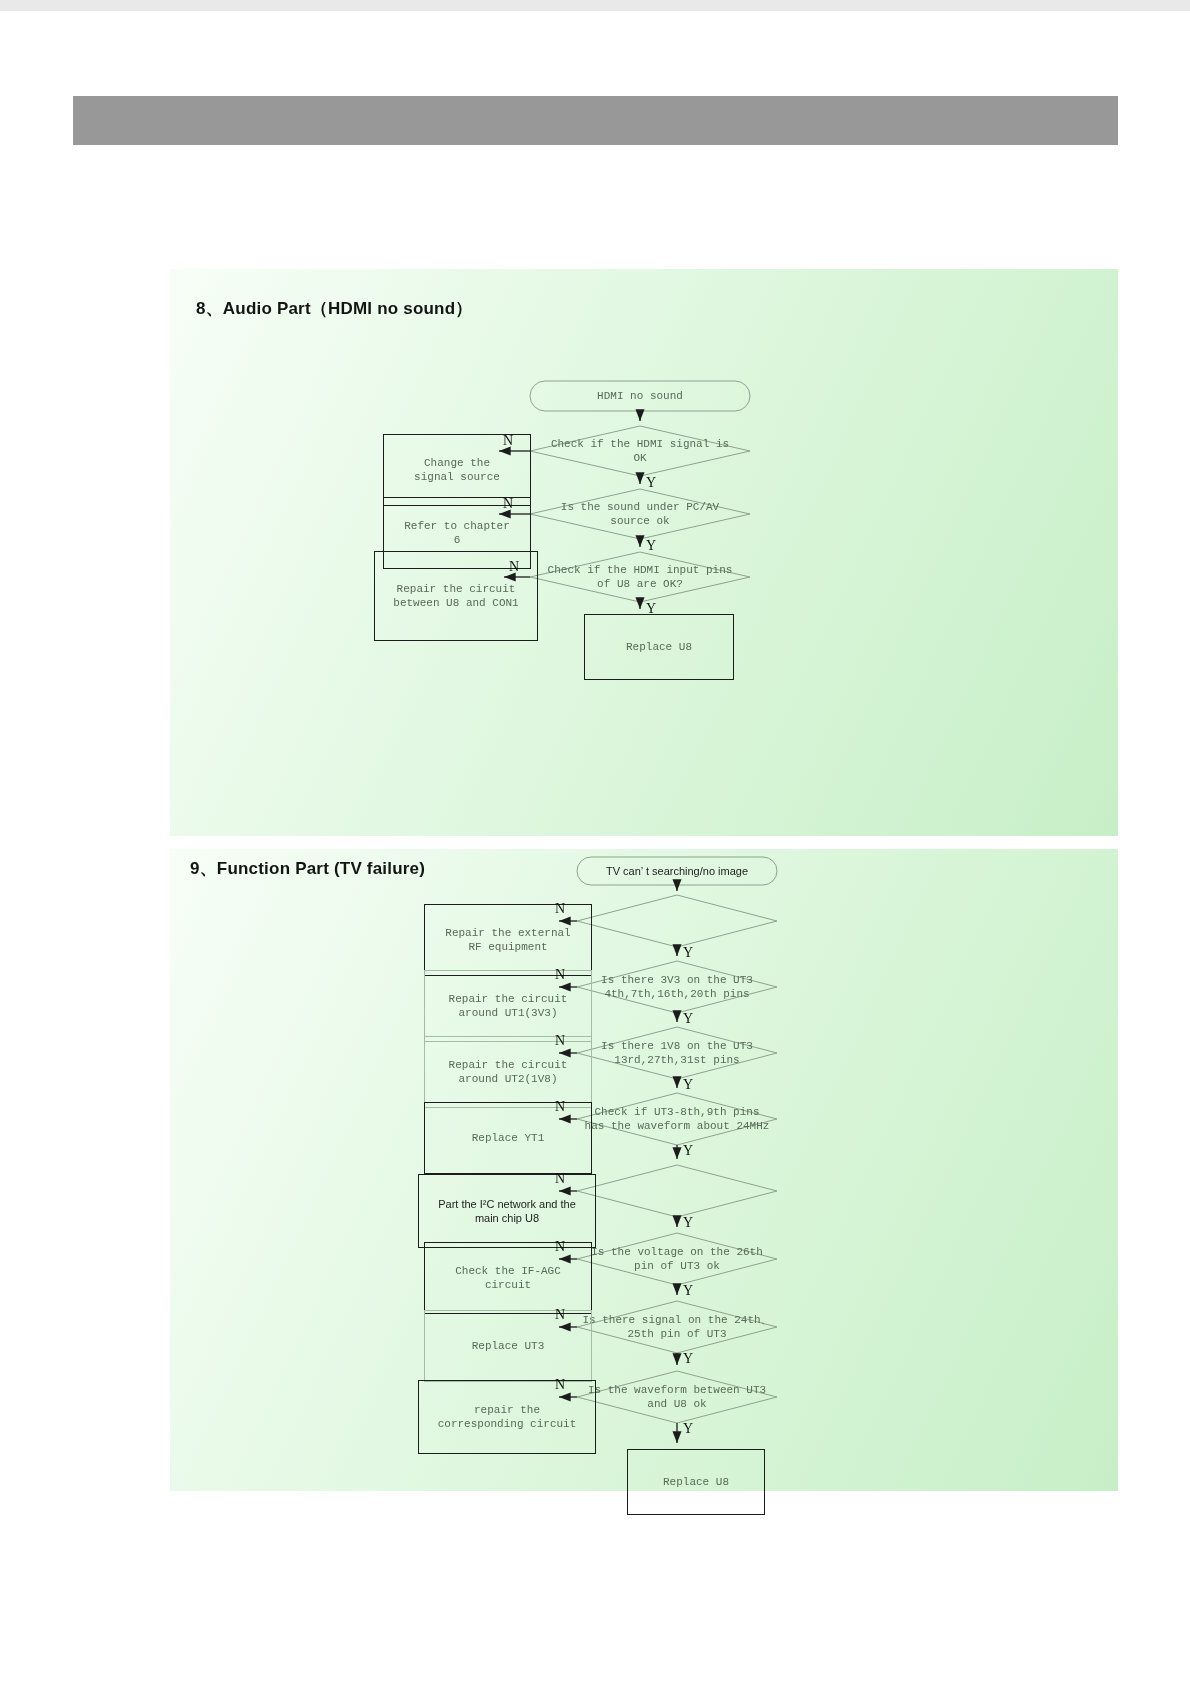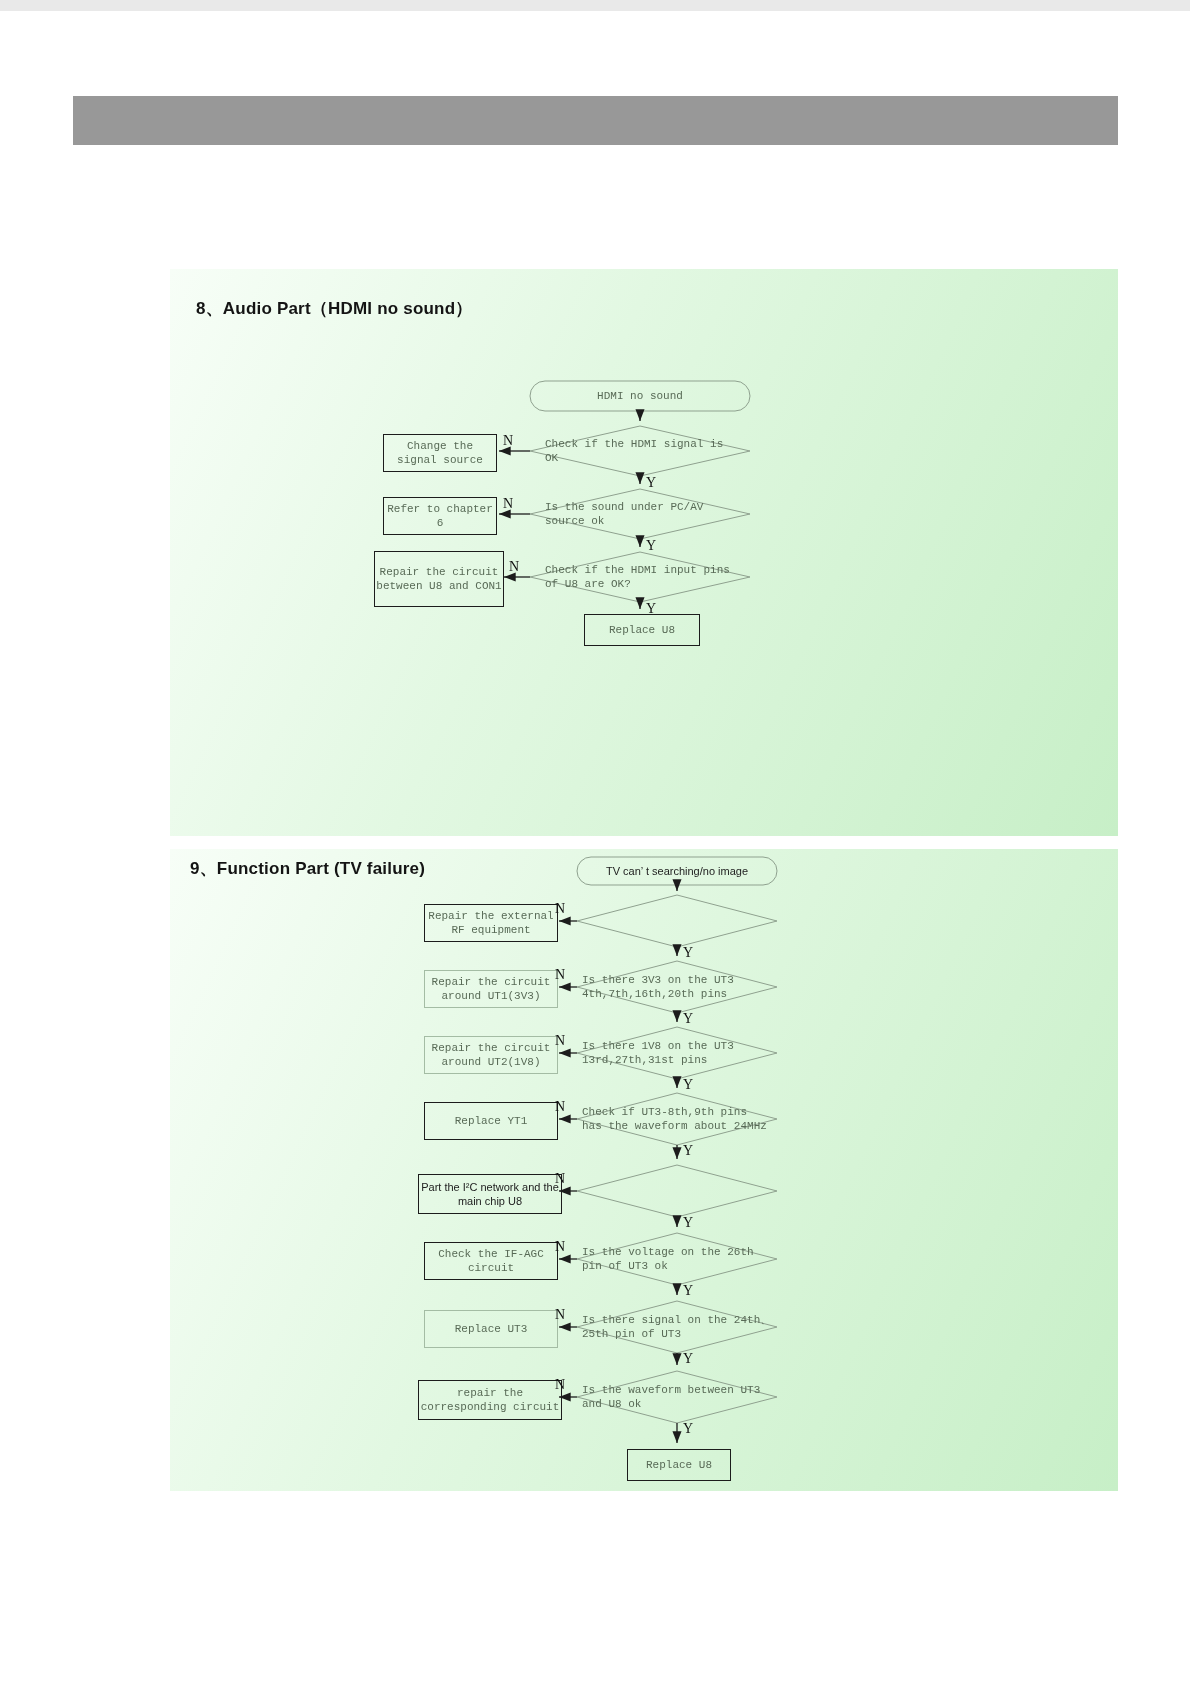--- a/index.html
+++ b/index.html
@@ -3,24 +3,24 @@
 <meta charset="utf-8">
 <style>
   html,body{margin:0;padding:0;background:#e9e9e9}
   .page{position:relative;width:1190px;height:1684px;background:#ffffff;overflow:hidden;margin:11px auto}
   .bar{position:absolute;left:73px;top:85px;width:1045px;height:49px;background:#989898}
   .panel{position:absolute;left:170px;width:948px;background:linear-gradient(115deg,#f7fef7 0%,#e2f8e2 40%,#c7efc7 100%)}
   .p1{top:258px;height:567px}
   .p2{top:838px;height:642px}
   .hdg{position:absolute;font:bold 17px "Liberation Sans",sans-serif;color:#141414;letter-spacing:.2px;white-space:nowrap}
   .svgabs{position:absolute;left:0;top:0}
-  .txt{position:absolute;display:flex;align-items:center;justify-content:center;
+  .txt{position:absolute;display:flex;align-items:center;justify-content:center;text-align:center;
        font:11px/1.3 "Liberation Mono",monospace;color:#586a56}
   .box{position:absolute;display:flex;align-items:center;justify-content:center;text-align:center;
-       font:11px/1.3 "Liberation Mono",monospace;color:#586a56;border:1.5px solid #1c1c1c;padding:1px}
+       font:11px/1.3 "Liberation Mono",monospace;color:#586a56;border:1.5px solid #1c1c1c;padding:18px}
   .box.lite{border:1px solid #a4bca4}
   .sans{font-family:"Liberation Sans",sans-serif;color:#222222}
   .ny{position:absolute;font:14px "Liberation Serif",serif;color:#101010}
 </style>
 </head>
 <body>
 
 <div class="page">
 
   <div class="bar"></div>

